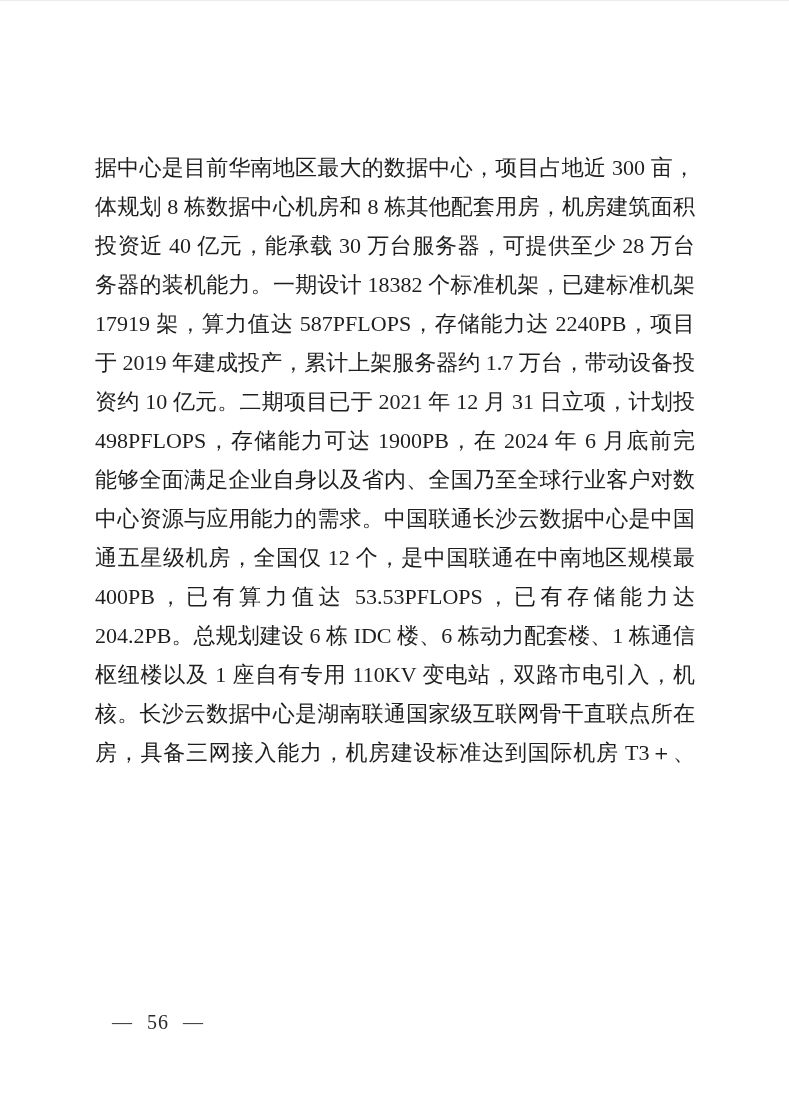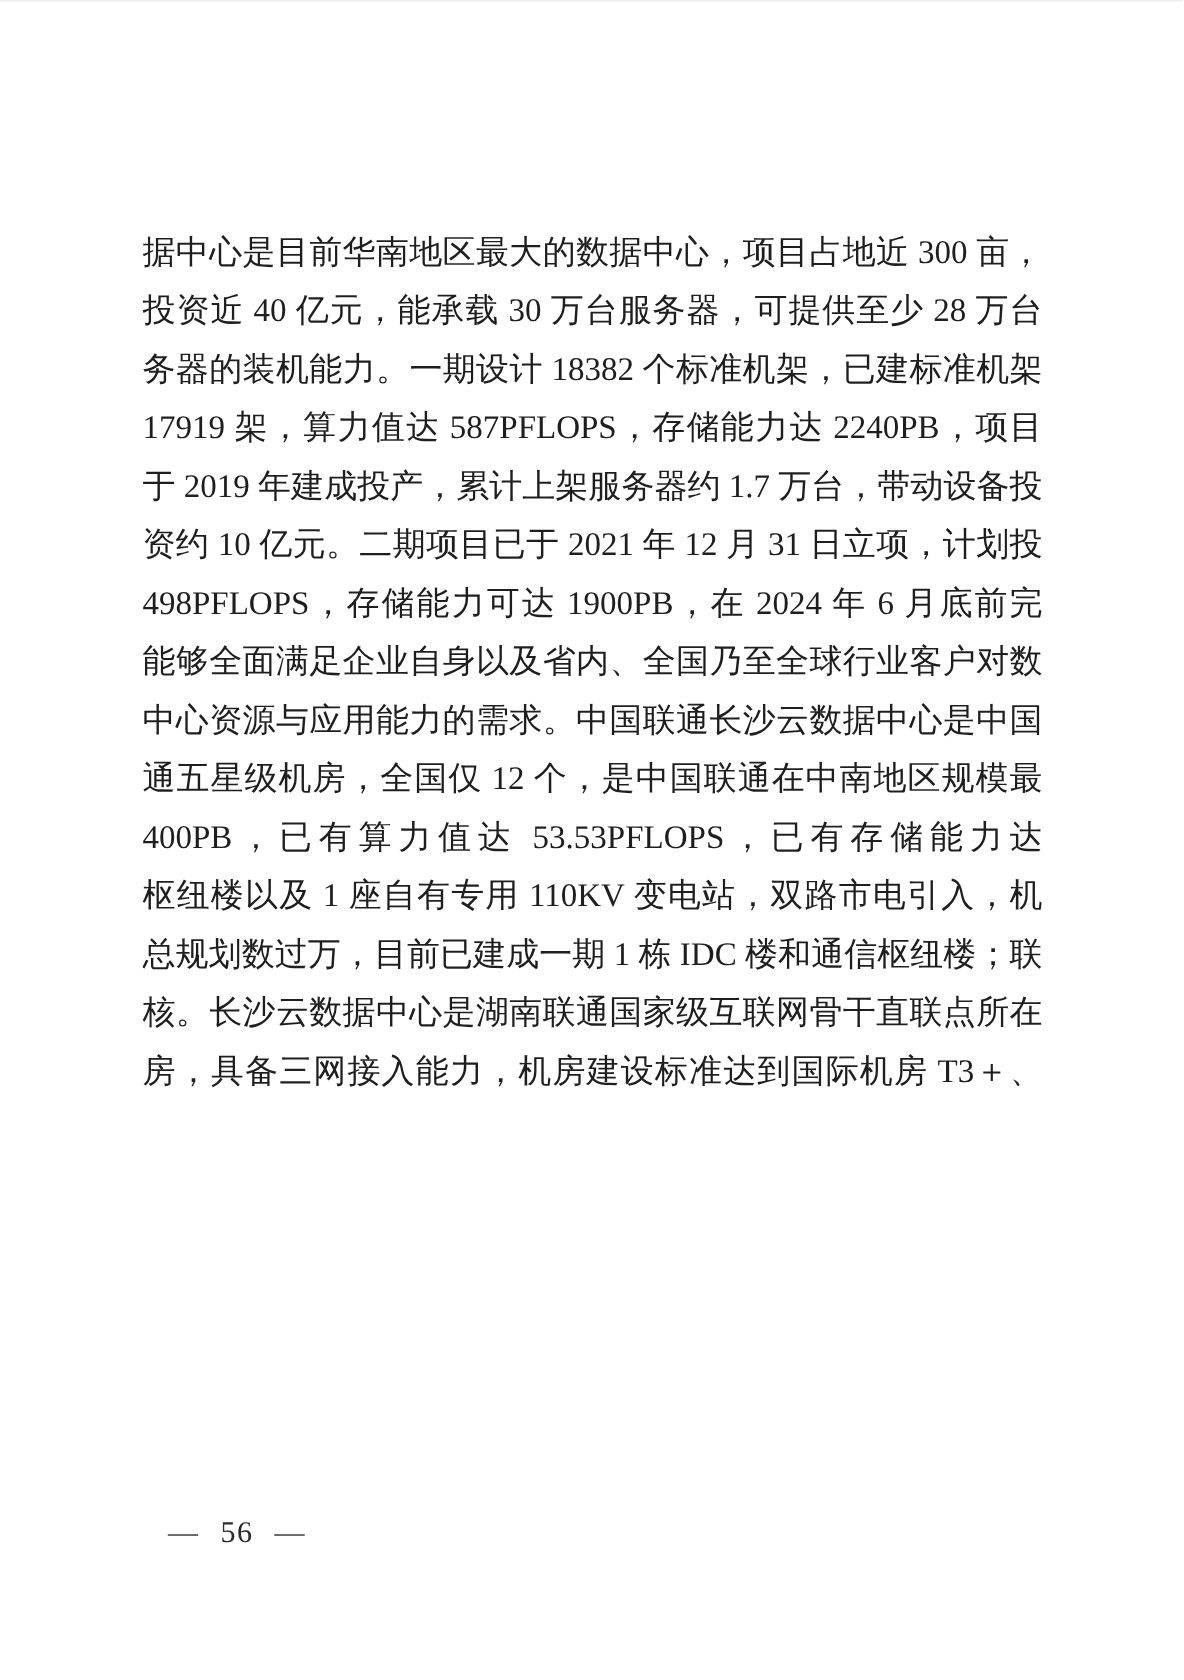--- a/index.html
+++ b/index.html
@@ -46,32 +46,33 @@
   .footer .dash {
     color: #3a3a3a;
   }
 </style>
 </head>
 <body>
 
 <div class="page">
   <div class="text-block" id="lines-container">
       <div class="line">据中心是目前华南地区最大的数据中心，项目占地近 300 亩，总</div>
+      <div class="line">体规划 8 栋数据中心机房和 8 栋其他配套用房，机房建筑面积</div>
       <div class="line">投资近 40 亿元，能承载 30 万台服务器，可提供至少 28 万台服</div>
       <div class="line">务器的装机能力。一期设计 18382 个标准机架，已建标准机架</div>
       <div class="line">17919 架，算力值达 587PFLOPS，存储能力达 2240PB，项目已</div>
       <div class="line">于 2019 年建成投产，累计上架服务器约 1.7 万台，带动设备投</div>
       <div class="line">资约 10 亿元。二期项目已于 2021 年 12 月 31 日立项，计划投资</div>
       <div class="line">498PFLOPS，存储能力可达 1900PB，在 2024 年 6 月底前完工。</div>
       <div class="line">能够全面满足企业自身以及省内、全国乃至全球行业客户对数据</div>
       <div class="line">中心资源与应用能力的需求。中国联通长沙云数据中心是中国联</div>
       <div class="line">通五星级机房，全国仅 12 个，是中国联通在中南地区规模最大</div>
       <div class="line">400PB，已有算力值达 53.53PFLOPS，已有存储能力达</div>
+      <div class="line">204.2PB。总规划建设 6 栋 IDC 楼、6 栋动力配套楼、1 栋通信</div>
       <div class="line">枢纽楼以及 1 座自有专用 110KV 变电站，双路市电引入，机架</div>
-      <div class="line">总规划数过万，目前已建成一期 1 栋 IDC 楼和通信枢纽楼；联</div>
       <div class="line">核。长沙云数据中心是湖南联通国家级互联网骨干直联点所在机</div>
       <div class="line">房，具备三网接入能力，机房建设标准达到国际机房 T3＋、国</div>
     </div>
   <div class="footer">
     <span class="dash">—</span>
     <span>56</span>
     <span class="dash">—</span>
   </div>
 </div>
 

